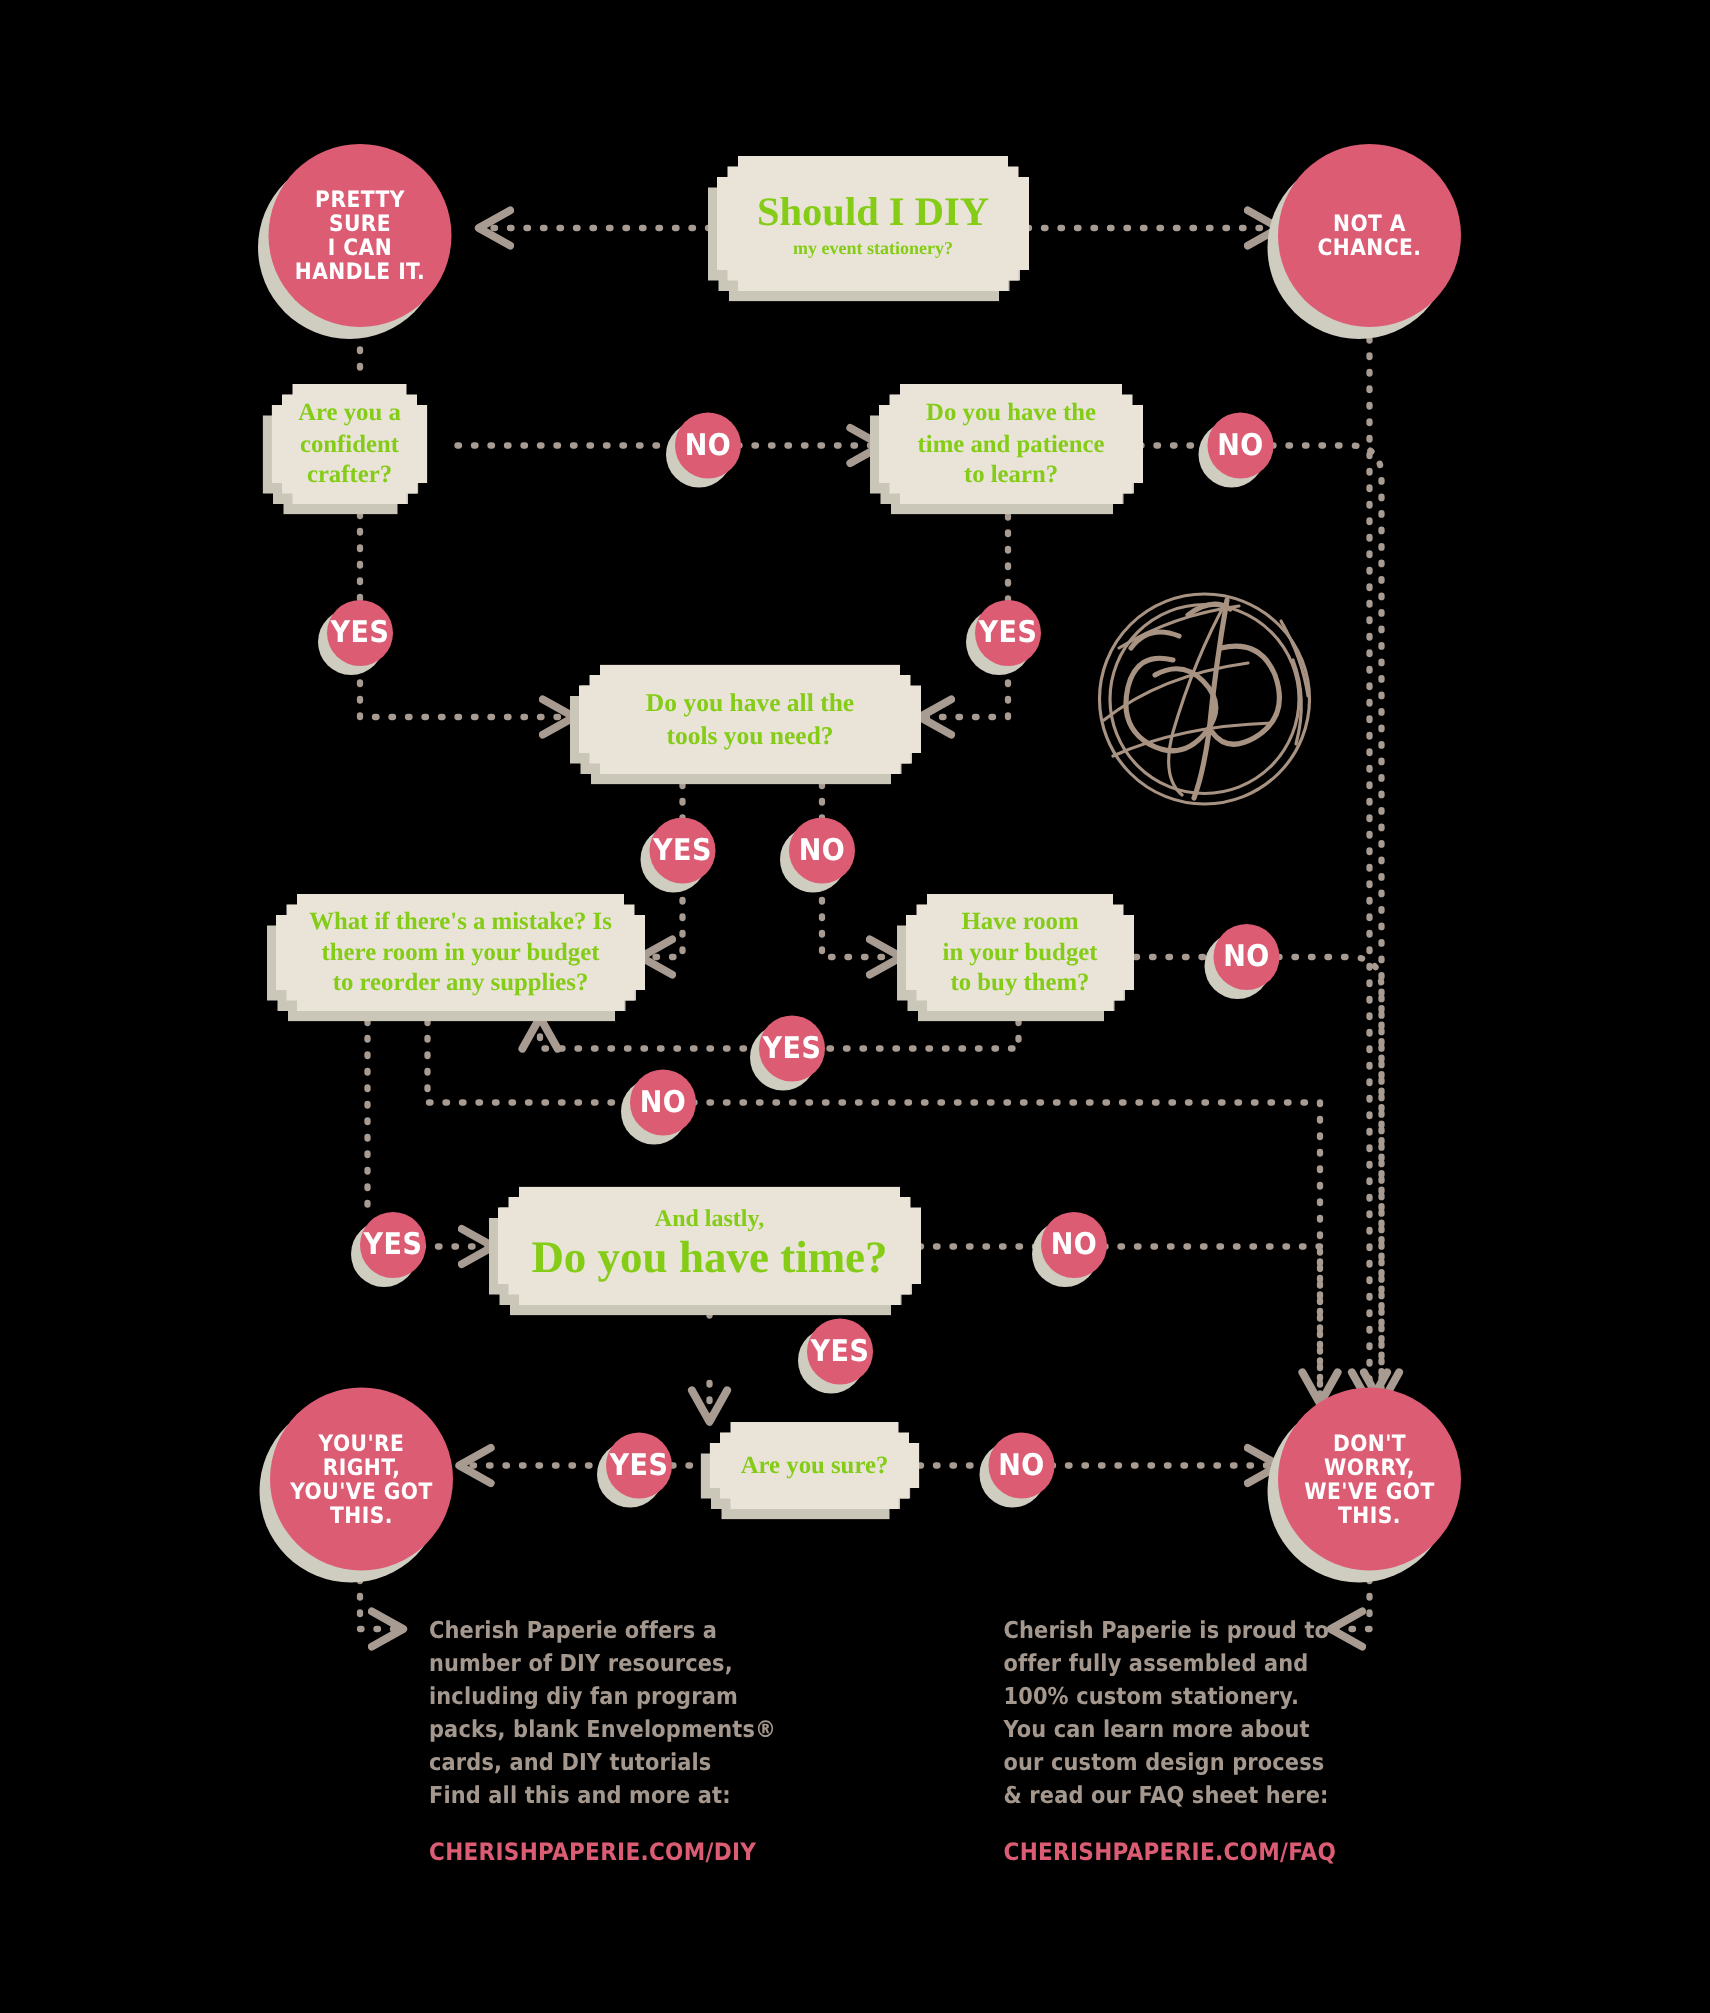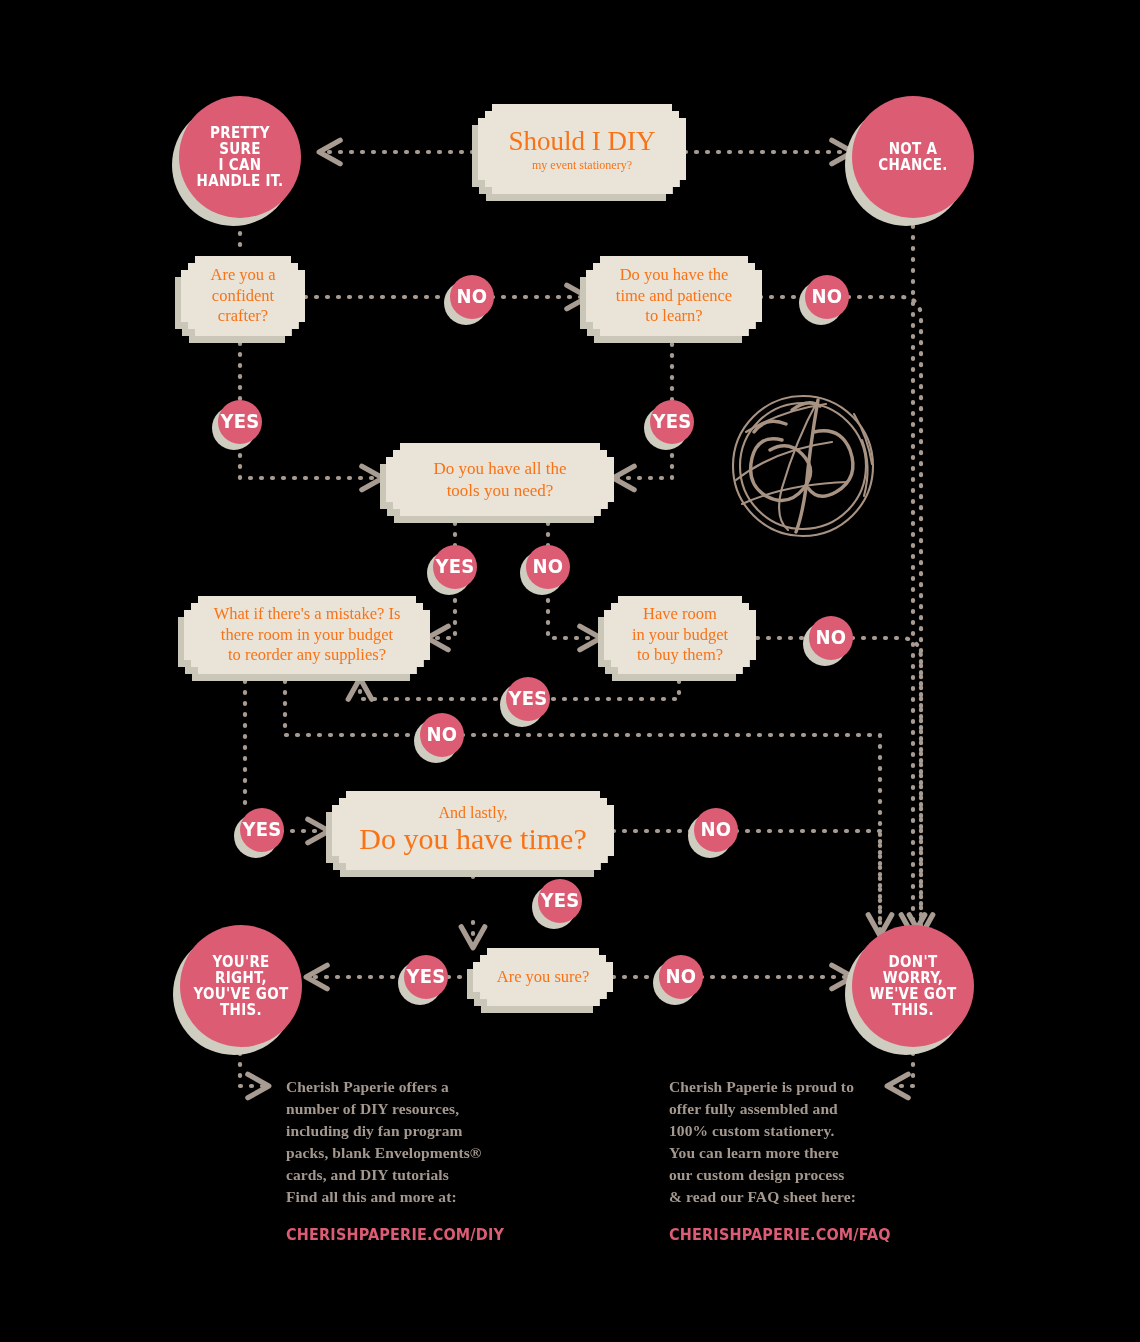--- a/index.html
+++ b/index.html
@@ -10,24 +10,25 @@
   }
   #stage{position:absolute;left:0;top:0;width:1140px;height:1342px;}
 
   
   #wires{position:absolute;left:0;top:0;width:1140px;height:1342px;}
 
   
   .node{
     position:absolute;
     box-sizing:border-box;
-    color:#f97316;
+    color:#84cc16;
     text-align:center;
     display:flex;align-items:center;justify-content:center;
     z-index:6;
+    font-weight:bold;
   }
   .ticket{
     position:absolute;left:0;top:0;width:100%;height:100%;
     background:#e9e3d8;
     -webkit-clip-path:polygon(
       14px 0, calc(100% - 14px) 0, calc(100% - 14px) 7px, calc(100% - 7px) 7px,
       calc(100% - 7px) 14px, 100% 14px, 100% calc(100% - 14px),
       calc(100% - 7px) calc(100% - 14px), calc(100% - 7px) calc(100% - 7px),
       calc(100% - 14px) calc(100% - 7px), calc(100% - 14px) 100%,
       14px 100%, 14px calc(100% - 7px), 7px calc(100% - 7px),
@@ -78,21 +79,21 @@
 
   
   .copy{
     position:absolute;z-index:7;color:#a4988e;
     font-family:"DejaVu Sans Condensed","Liberation Sans Narrow","Liberation Sans",sans-serif;
     font-size:15.5px;line-height:1.42;font-weight:bold;letter-spacing:.1px;
   }
   .copy .url{
     display:block;margin-top:16px;color:#dc5c74;font-size:16px;letter-spacing:.2px;
   }
-  .copy p{margin:0;font-family:Liberation Serif, serif;}
+  .copy p{margin:0;}
 
   
   #monogram{position:absolute;z-index:4;}
 </style>
 </head>
 <body>
 
 <div id="stage">
 
   <svg id="wires" viewBox="0 0 1140 1342" width="1140" height="1342">
@@ -219,21 +220,21 @@
 
   <div class="node q-hero" style="left:478px;top:104px;width:208px;height:90px;">
     <span class="ticket shadow"></span>
     <span class="ticket"></span>
     <span class="txt">
       <span class="l1">Should I DIY</span>
       <span class="l2">my event stationery?</span>
     </span>
   </div>
 
-  <div class="node q-sm" style="left:181px;top:256px;width:124px;height:80px;">
+  <div class="node q-sm" style="left:181px;top:256px;width:104px;height:80px;">
     <span class="ticket shadow"></span>
     <span class="ticket"></span>
     <span class="txt">
       <span>Are you a</span><br>
       <span>confident</span><br>
       <span>crafter?</span>
     </span>
   </div>
 
   <div class="node q-sm" style="left:586px;top:256px;width:176px;height:80px;">
@@ -370,19 +371,19 @@
     <p>packs, blank Envelopments®</p>
     <p>cards, and DIY tutorials</p>
     <p>Find all this and more at:</p>
     <span class="url">CHERISHPAPERIE.COM/DIY</span>
   </div>
 
   <div class="copy" style="left:669px;top:1076px;width:250px;">
     <p>Cherish Paperie is proud to</p>
     <p>offer fully assembled and</p>
     <p>100% custom stationery.</p>
-    <p>You can learn more there</p>
+    <p>You can learn more about</p>
     <p>our custom design process</p>
     <p>&amp; read our FAQ sheet here:</p>
     <span class="url">CHERISHPAPERIE.COM/FAQ</span>
   </div>
 
 </div>
 
 </body></html>

